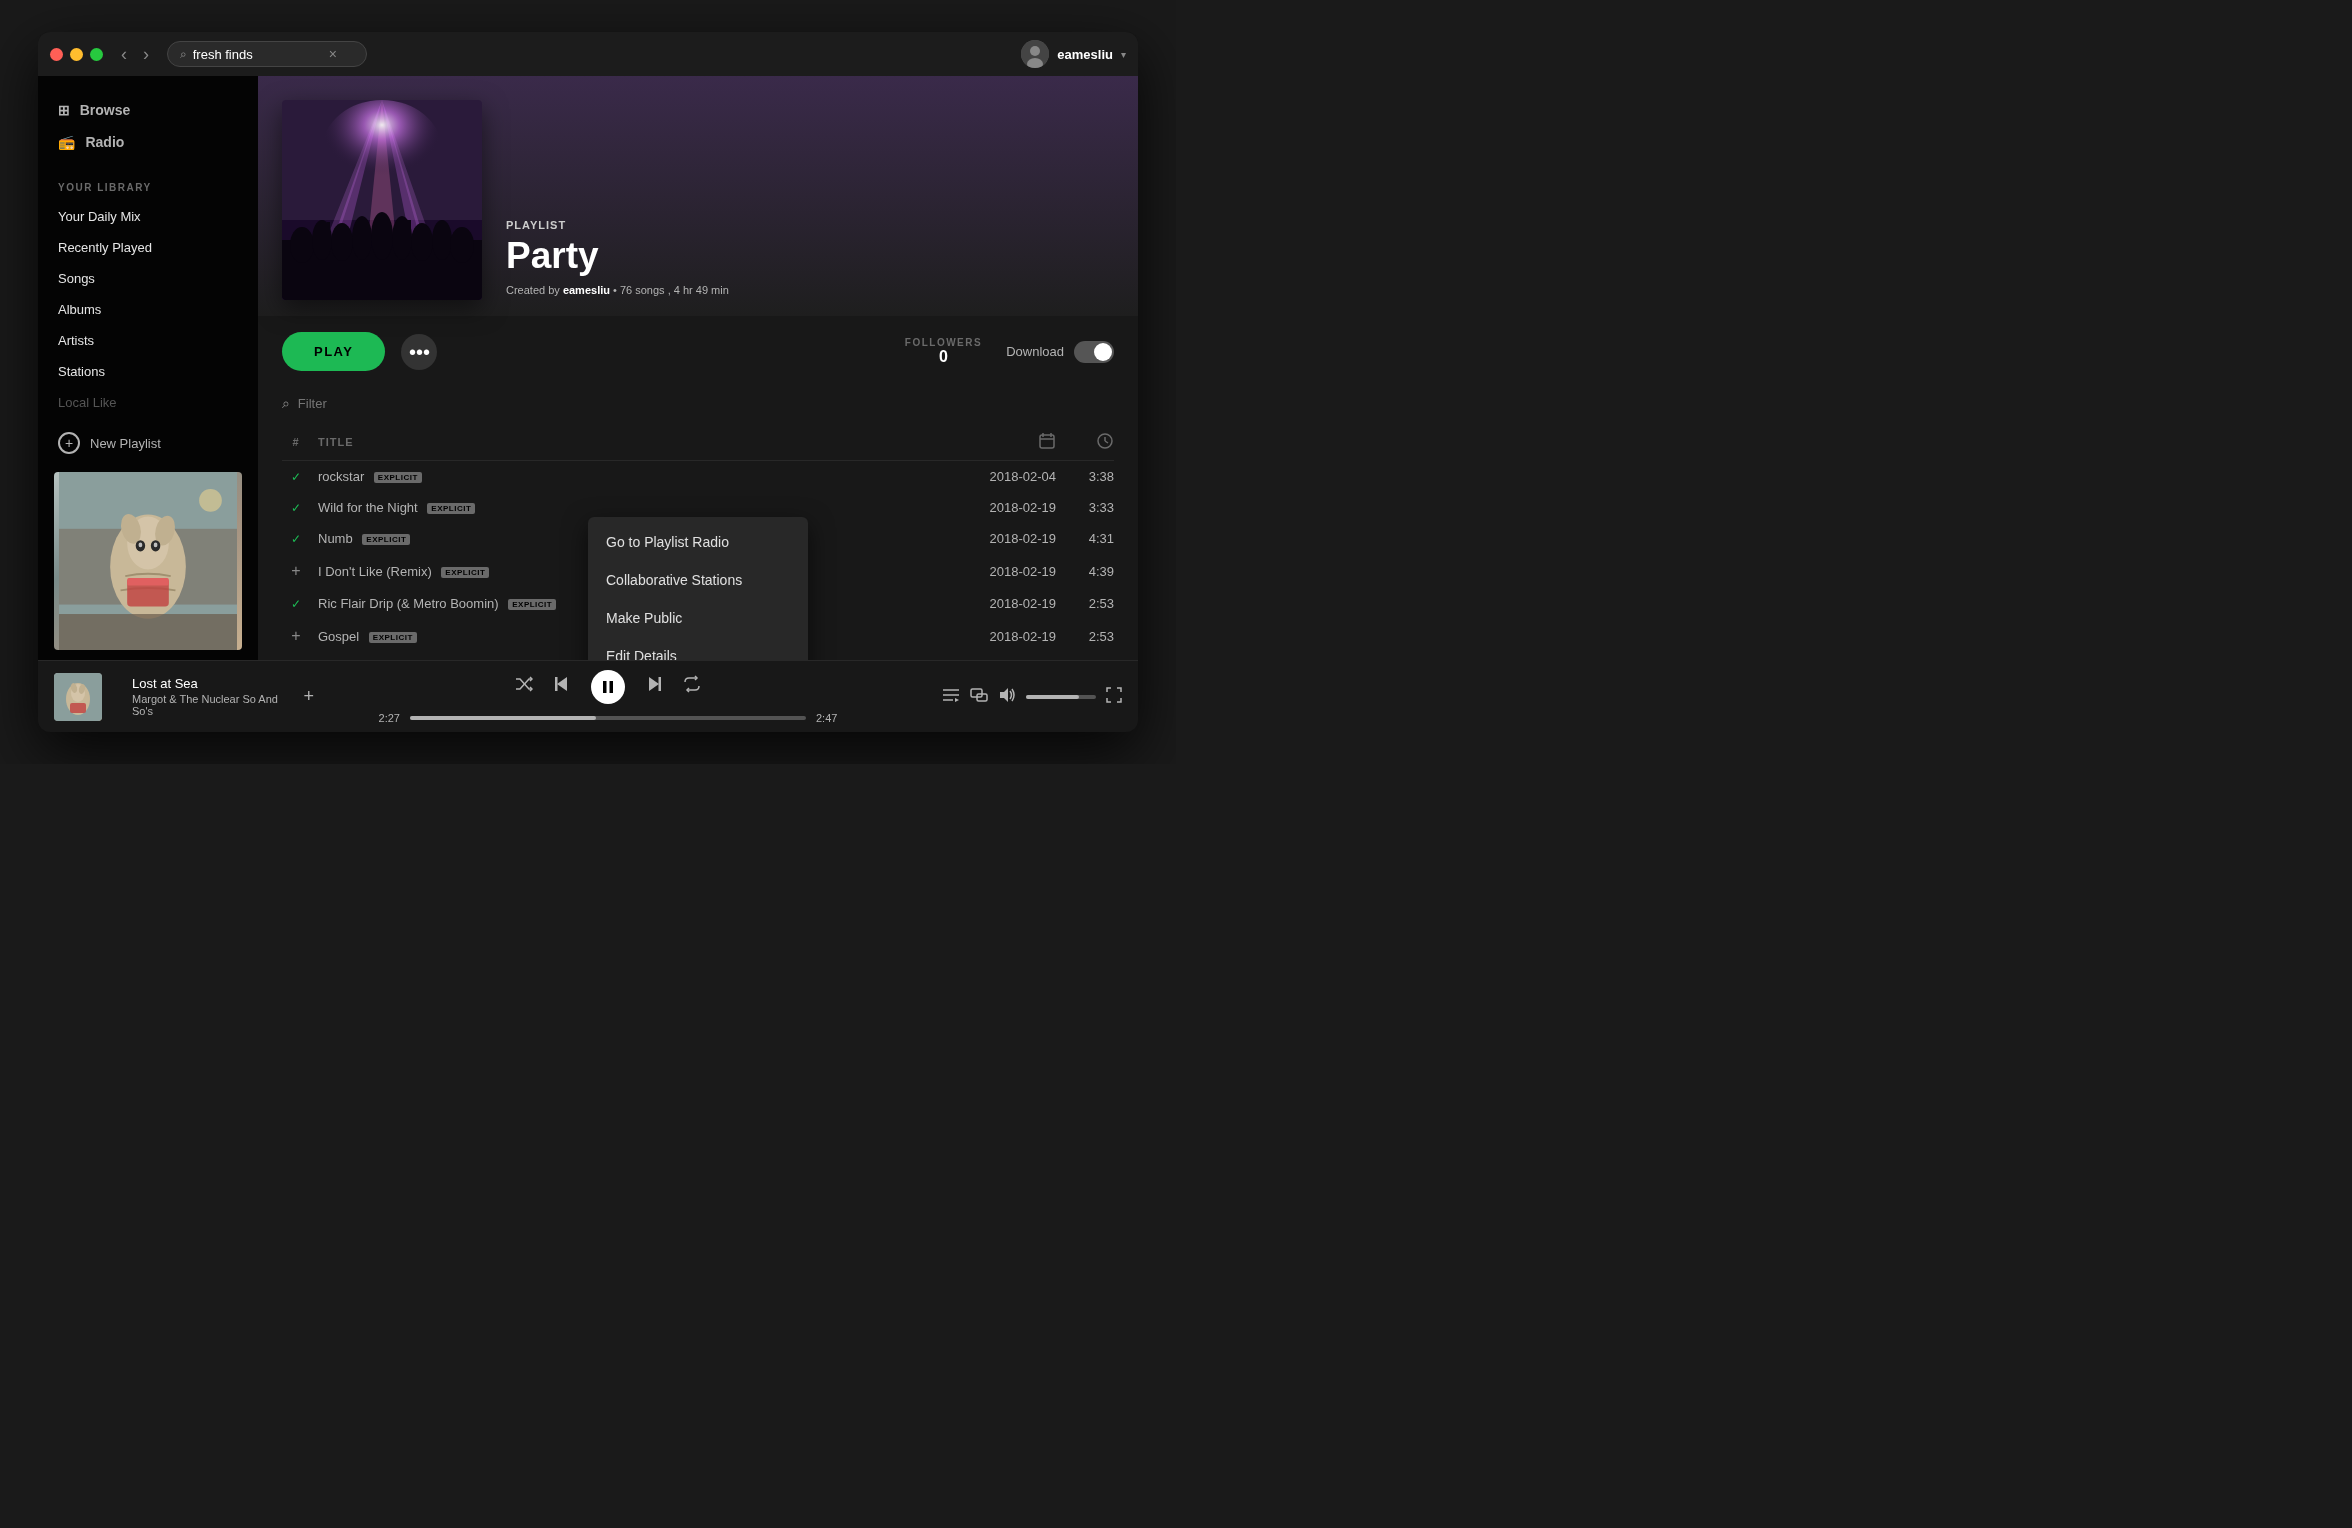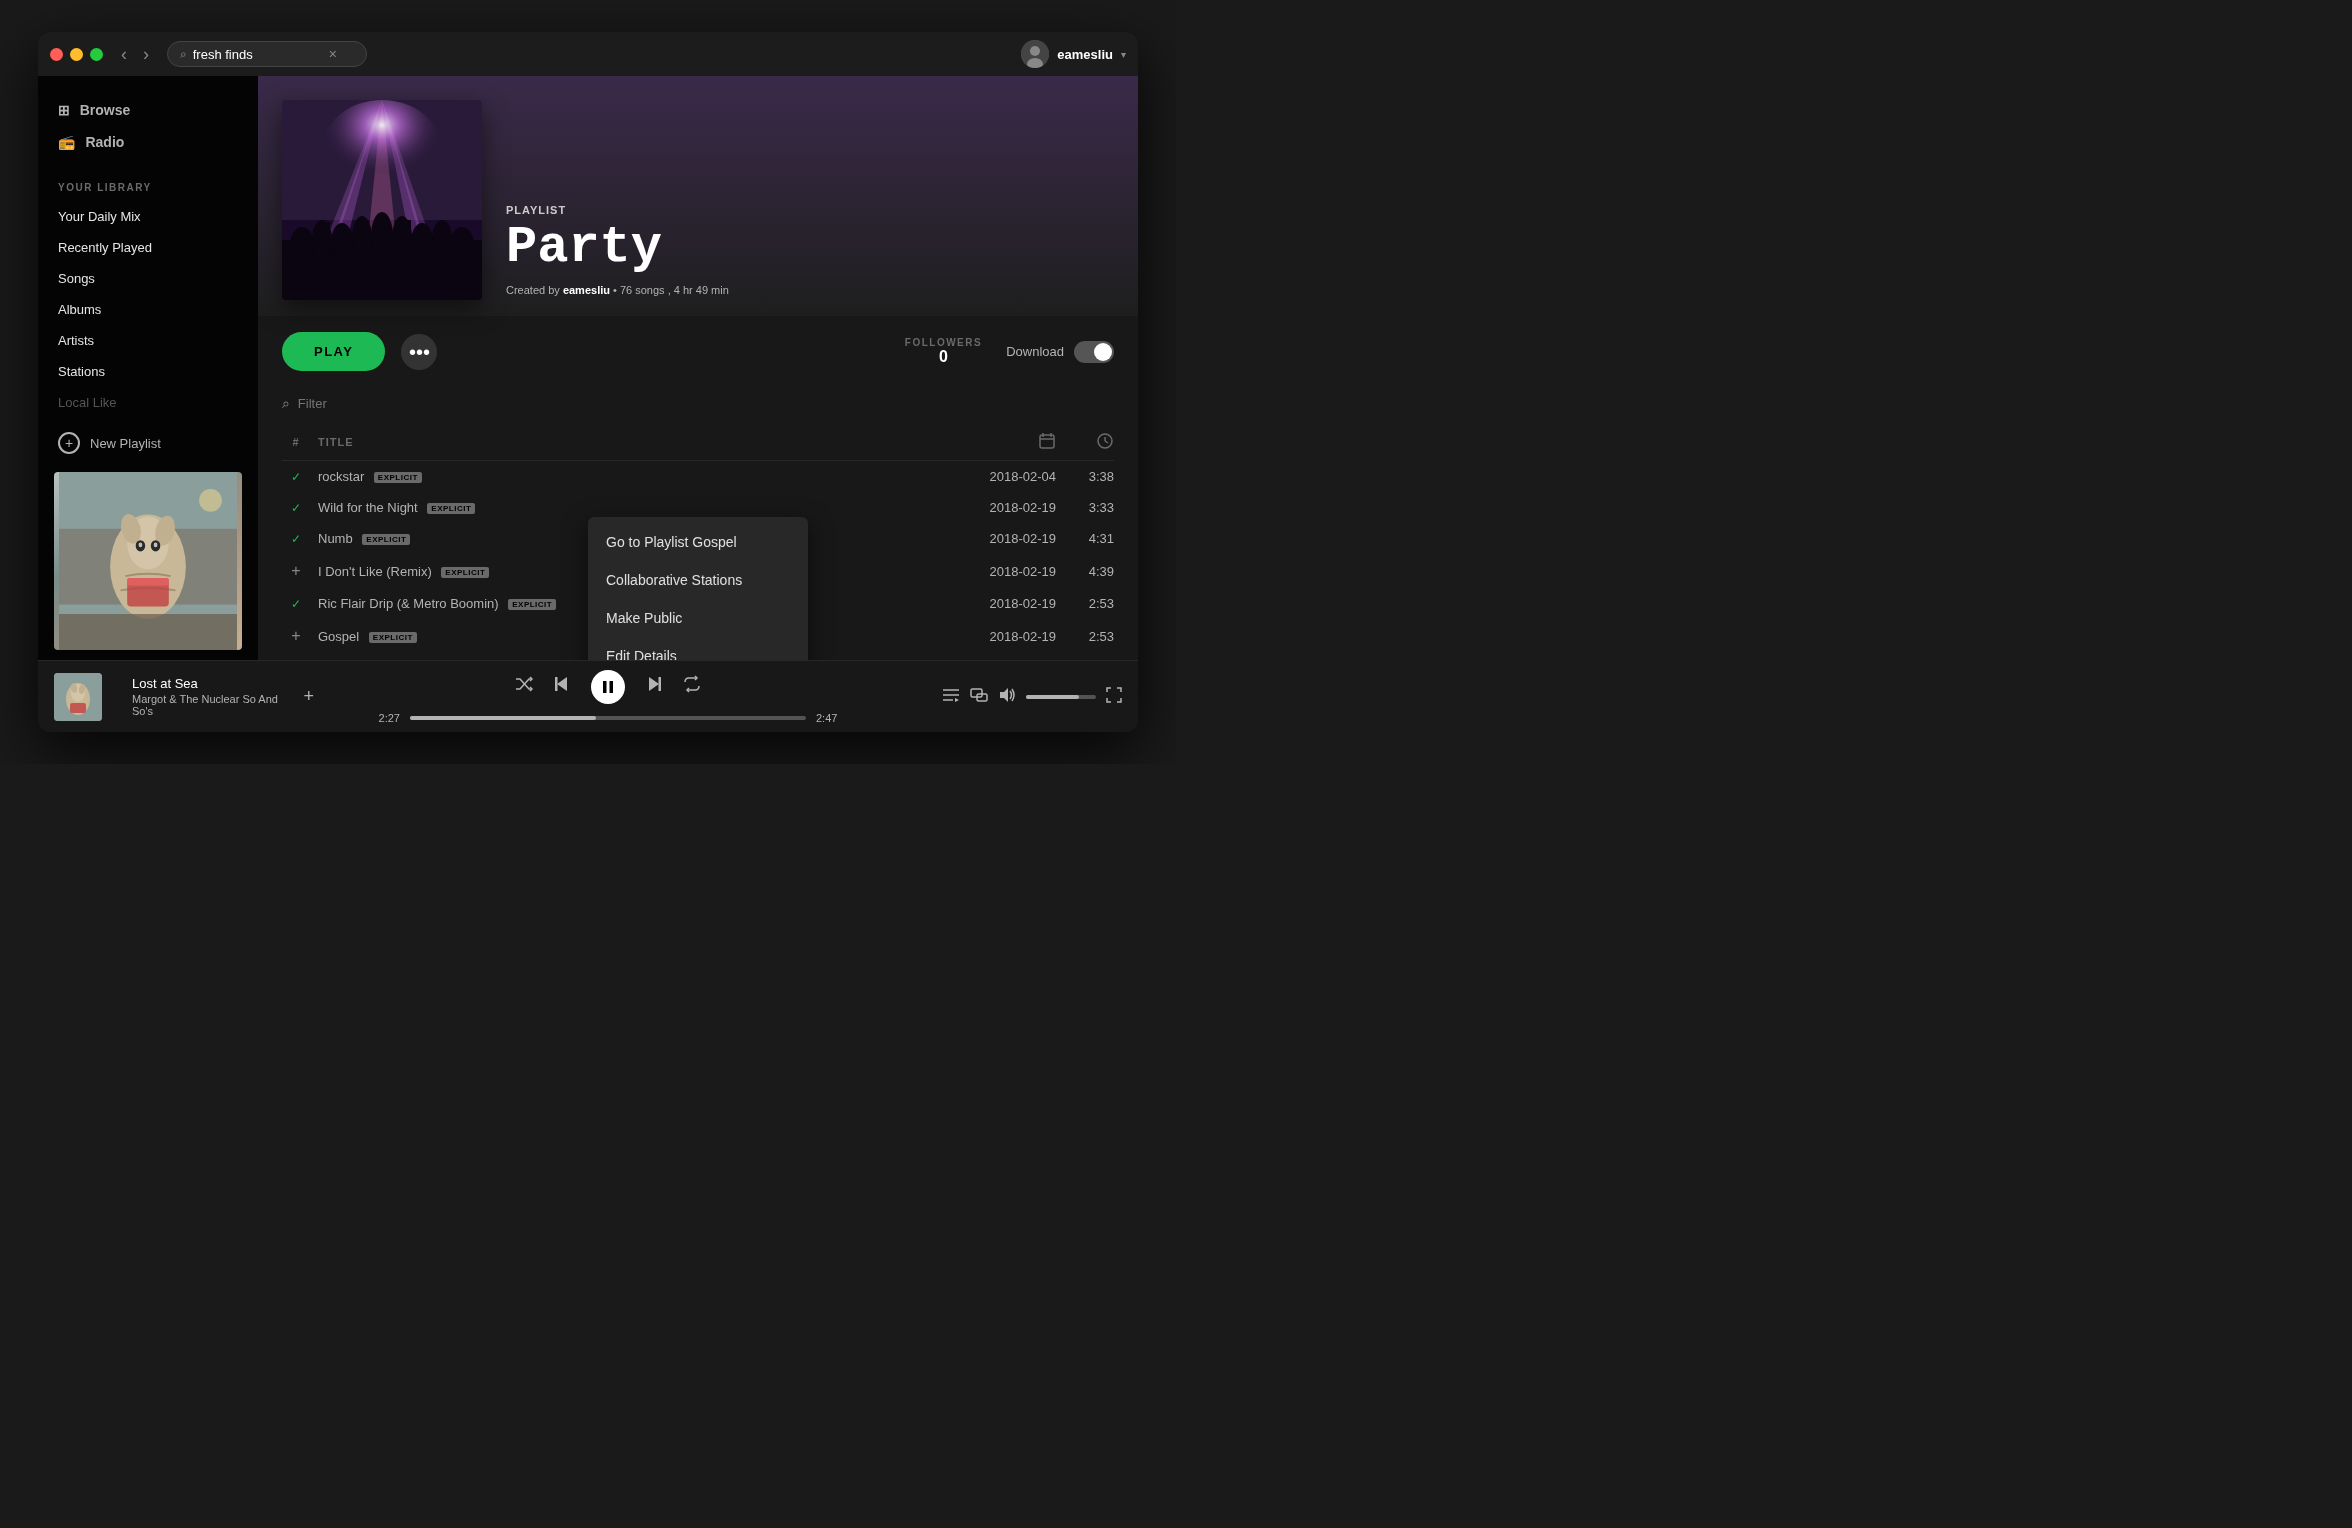--- a/index.html
+++ b/index.html
@@ -228,24 +228,23 @@
     }
     .playlist-type-label {
       color: #ccc;
       font-size: 11px;
       font-weight: 700;
       letter-spacing: 1px;
       text-transform: uppercase;
     }
     .playlist-title {
       color: #fff;
-      font-size: 52px;
+      font-size: 37px;
       font-weight: 900;
       line-height: 1;
-      font-family: Liberation Mono, monospace;
     }
     .playlist-meta {
       color: #b3b3b3;
       font-size: 11px;
       margin-top: 4px;
     }
     .playlist-meta span.user-link {
       color: #fff;
       font-weight: 600;
     }
@@ -790,21 +789,21 @@
             <span>Gospel</span>
             <span class="explicit-badge">EXPLICIT</span>
           </div>
           <div class="col-artist"></div>
           <div class="track-date col-date">2018-02-19</div>
           <div class="track-time col-time">2:53</div>
         </div>
 
         <div class="context-menu">
           <div class="context-menu-item">
-            <span>Go to Playlist Gospel</span>
+            <span>Go to Playlist Radio</span>
           </div>
           <div class="context-menu-item">
             <span>Collaborative Stations</span>
           </div>
           <div class="context-menu-item">
             <span>Make Public</span>
           </div>
           <div class="context-menu-item">
             <span>Edit Details</span>
           </div>

